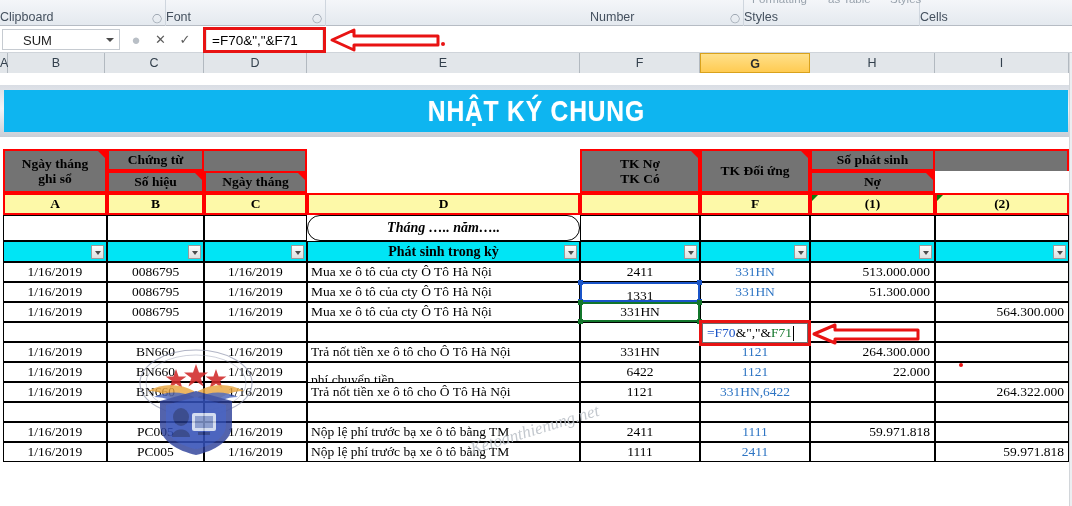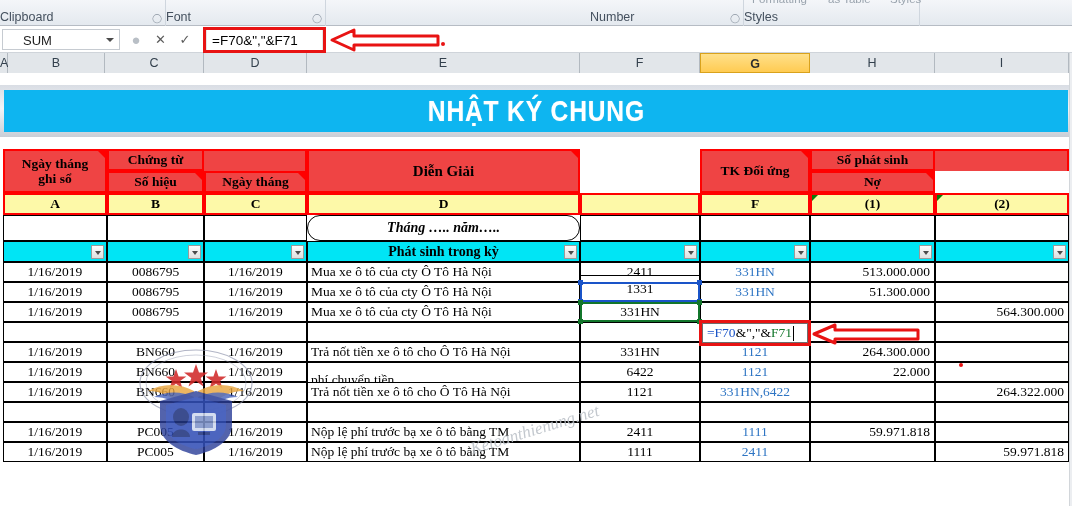--- a/index.html
+++ b/index.html
@@ -114,21 +114,21 @@
   .cell {
     position: absolute;
     font-family: "Liberation Serif", serif;
     font-size: 13.5px; color: #000;
     display: flex; align-items: center;
     overflow: hidden; white-space: nowrap;
     background: #ffffff;
   }
   .b-all  { border: 1px solid #000; }
   .b-box  { border: 1px solid #000; }
-  .hdr-lav { background: #ef4444; }
+  .hdr-lav { background: #737373; }
   .hdr-yel { background: #fdf9a8; }
   .cyan    { background: #00e5f5; }
   .red-b   { border: 2px solid #ff0000; }
   .ctr { justify-content: center; text-align: center; }
   .rgt { justify-content: flex-end; padding-right: 4px; }
   .lft { justify-content: flex-start; padding-left: 3px; }
   .bold { font-weight: bold; }
   .ital { font-style: italic; border-radius: 13px; }
   .blue-txt { color: #2e75c4; }
   .twoline { flex-direction: column; justify-content: center; line-height: 1.12; }
@@ -212,20 +212,23 @@
     <div class="ribbon-group" style="left:326px;width:264px;margin-top:48px;">
       <div class="rg-label">Alignment</div>
       <div class="rg-dialog">◯</div>
     </div>
     <div class="ribbon-group" style="left:590px;width:154px;">
       <div class="rg-label">Number</div>
       <div class="rg-dialog">◯</div>
     </div>
     <div class="ribbon-group" style="left:744px;width:176px;">
       <div class="rg-label">Styles</div>
+    </div>
+    <div class="ribbon-group" style="left:920px;width:136px;border-right:none;">
+      <div class="rg-label">Cells</div>
     </div>
     <div class="ribbon-partial" style="left:752px;">Formatting</div>
     <div class="ribbon-partial" style="left:828px;">as Table</div>
     <div class="ribbon-partial" style="left:890px;">Styles</div>
   </div>
 
   <div class="fbar">
     <div class="namebox">
       <span>SUM</span>
       <span class="namebox-caret"></span>
@@ -280,25 +283,26 @@
       <span class="flag-red" style="right:0;top:0;"></span>
     </div>
 
     <div class="cell hdr-lav" style="left:204px;top:76px;width:103px;height:22px;border-top:2px solid #ff0000;border-right:2px solid #ff0000;"></div>
 
     <div class="cell b-box red-b hdr-lav ctr bold" style="left:204px;top:98px;width:103px;height:22px;font-size:13.5px;">
       <span>Ngày tháng</span>
       <span class="flag-red" style="right:0;top:0;"></span>
     </div>
 
-    <div class="cell b-box red-b hdr-lav ctr bold" style="left:307px;top:76px;width:273px;height:44px;font-size:15px;">
-      <span>Diễn Giải</span>
+
+    <div class="cell b-box red-b hdr-lav ctr bold twoline" style="left:580px;top:76px;width:120px;height:44px;font-size:13.5px;">
+      <span>TK Nợ</span>
+      <span>TK Có</span>
       <span class="flag-red" style="right:0;top:0;"></span>
     </div>
-
 
     <div class="cell b-box red-b hdr-lav ctr bold" style="left:700px;top:76px;width:110px;height:44px;font-size:13.5px;">
       <span>TK Đối ứng</span>
       <span class="flag-red" style="right:0;top:0;"></span>
     </div>
 
     <div class="cell b-box red-b hdr-lav ctr bold" style="left:810px;top:76px;width:125px;height:22px;font-size:13.5px;">
       <span>Số phát sinh</span>
     </div>
     <div class="cell b-box red-b hdr-lav ctr bold" style="left:810px;top:98px;width:125px;height:22px;font-size:13.5px;">
@@ -364,21 +368,21 @@
         <div class="cell b-all ctr" style="left: 204px; top: 189px; width: 103px; height: 20px;">1/16/2019</div>
         <div class="cell b-all lft" style="left: 307px; top: 189px; width: 273px; height: 20px;">Mua xe ô tô của cty Ô Tô Hà Nội</div>
         <div class="cell b-all ctr" style="left: 580px; top: 189px; width: 120px; height: 20px;">2411</div>
         <div class="cell b-all ctr blue-txt" style="left: 700px; top: 189px; width: 110px; height: 20px;">331HN</div>
         <div class="cell b-all rgt" style="left: 810px; top: 189px; width: 125px; height: 20px;">513.000.000</div>
         <div class="cell b-all rgt" style="left: 935px; top: 189px; width: 134px; height: 20px;"></div>
         <div class="cell b-all ctr" style="left: 3px; top: 209px; width: 104px; height: 20px;">1/16/2019</div>
         <div class="cell b-all ctr" style="left: 107px; top: 209px; width: 97px; height: 20px;">0086795</div>
         <div class="cell b-all ctr" style="left: 204px; top: 209px; width: 103px; height: 20px;">1/16/2019</div>
         <div class="cell b-all lft" style="left: 307px; top: 209px; width: 273px; height: 20px;">Mua xe ô tô của cty Ô Tô Hà Nội</div>
-        <div class="cell b-all ctr" style="left: 580px; top: 202px; width: 120px; height: 27px;">1331</div>
+        <div class="cell b-all ctr" style="left: 580px; top: 209px; width: 120px; height: 27px;">1331</div>
         <div class="cell b-all ctr blue-txt" style="left: 700px; top: 209px; width: 110px; height: 20px;">331HN</div>
         <div class="cell b-all rgt" style="left: 810px; top: 209px; width: 125px; height: 20px;">51.300.000</div>
         <div class="cell b-all rgt" style="left: 935px; top: 209px; width: 134px; height: 20px;"></div>
         <div class="cell b-all ctr" style="left: 3px; top: 229px; width: 104px; height: 20px;">1/16/2019</div>
         <div class="cell b-all ctr" style="left: 107px; top: 229px; width: 97px; height: 20px;">0086795</div>
         <div class="cell b-all ctr" style="left: 204px; top: 229px; width: 103px; height: 20px;">1/16/2019</div>
         <div class="cell b-all lft" style="left: 307px; top: 229px; width: 273px; height: 20px;">Mua xe ô tô của cty Ô Tô Hà Nội</div>
         <div class="cell b-all ctr" style="left: 580px; top: 229px; width: 120px; height: 20px;">331HN</div>
         <div class="cell b-all ctr blue-txt" style="left: 700px; top: 229px; width: 110px; height: 20px;"></div>
         <div class="cell b-all rgt" style="left: 810px; top: 229px; width: 125px; height: 20px;"></div>

